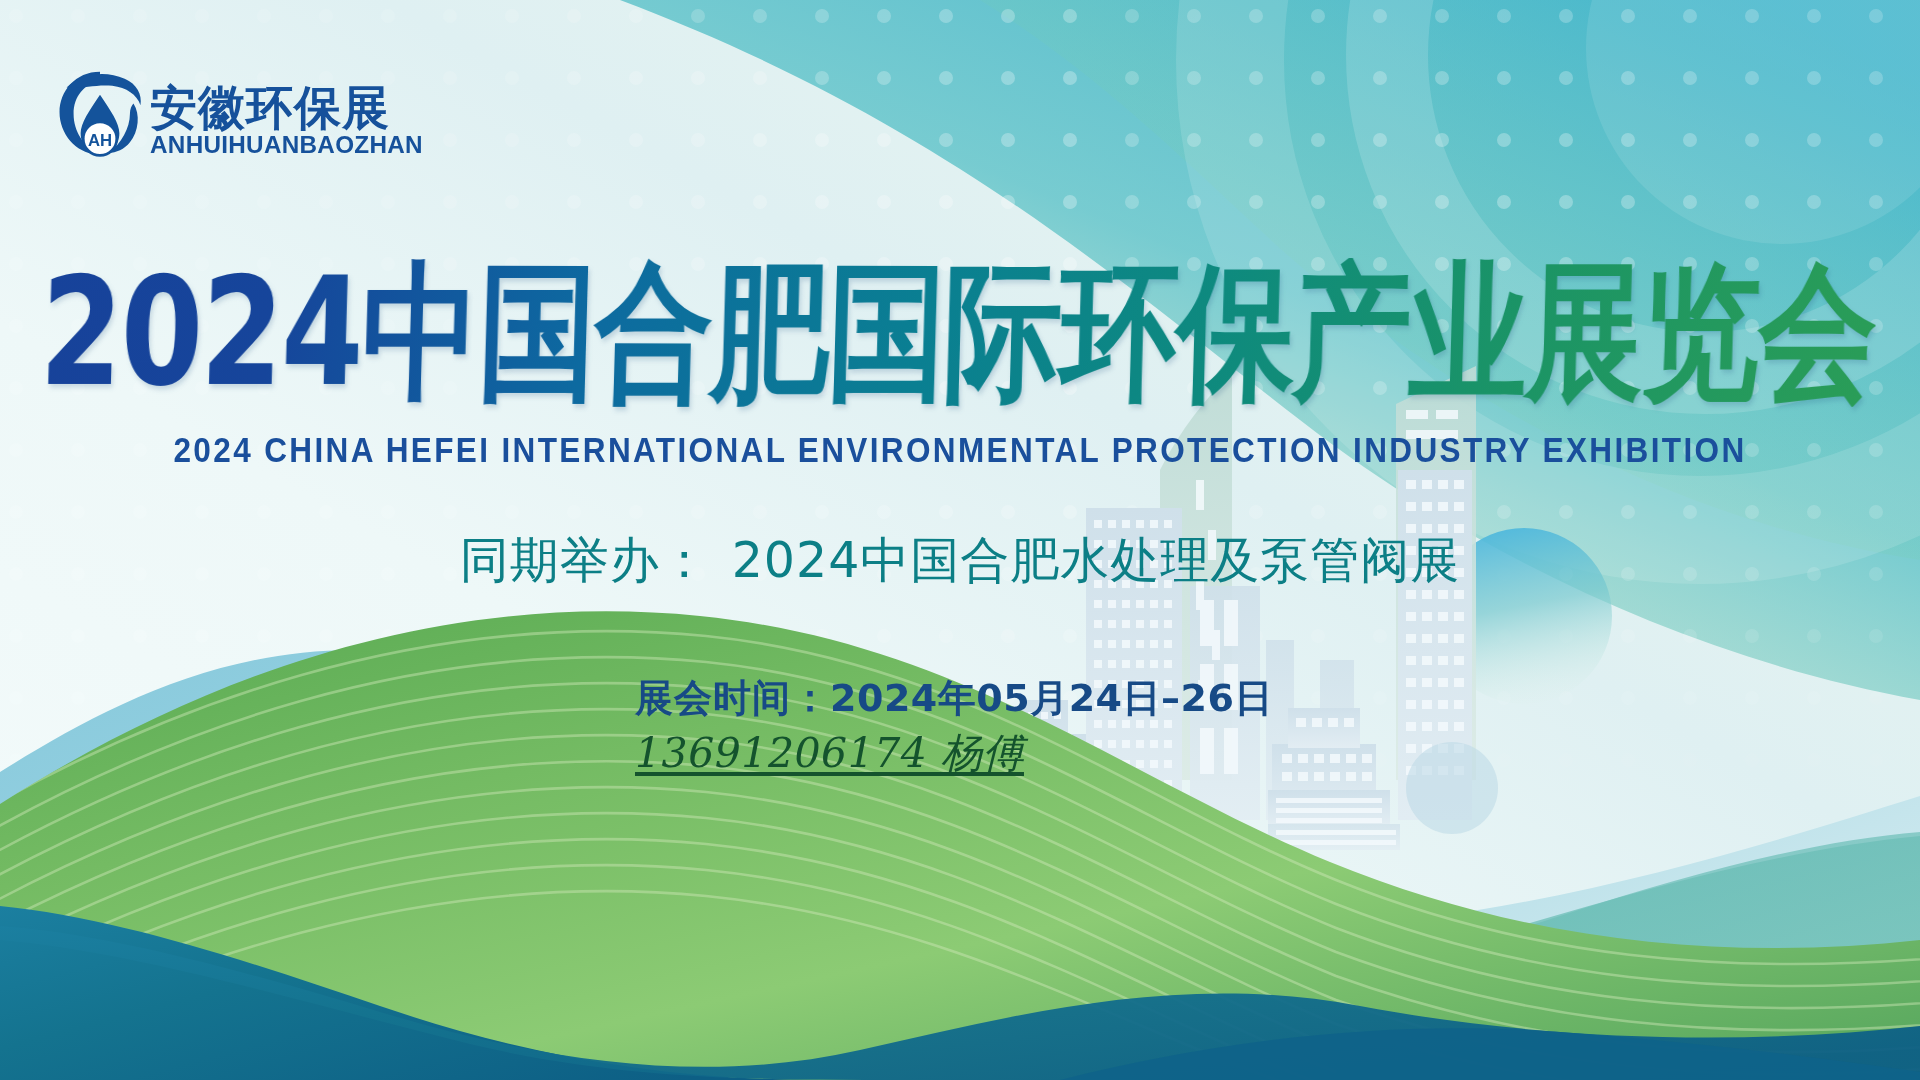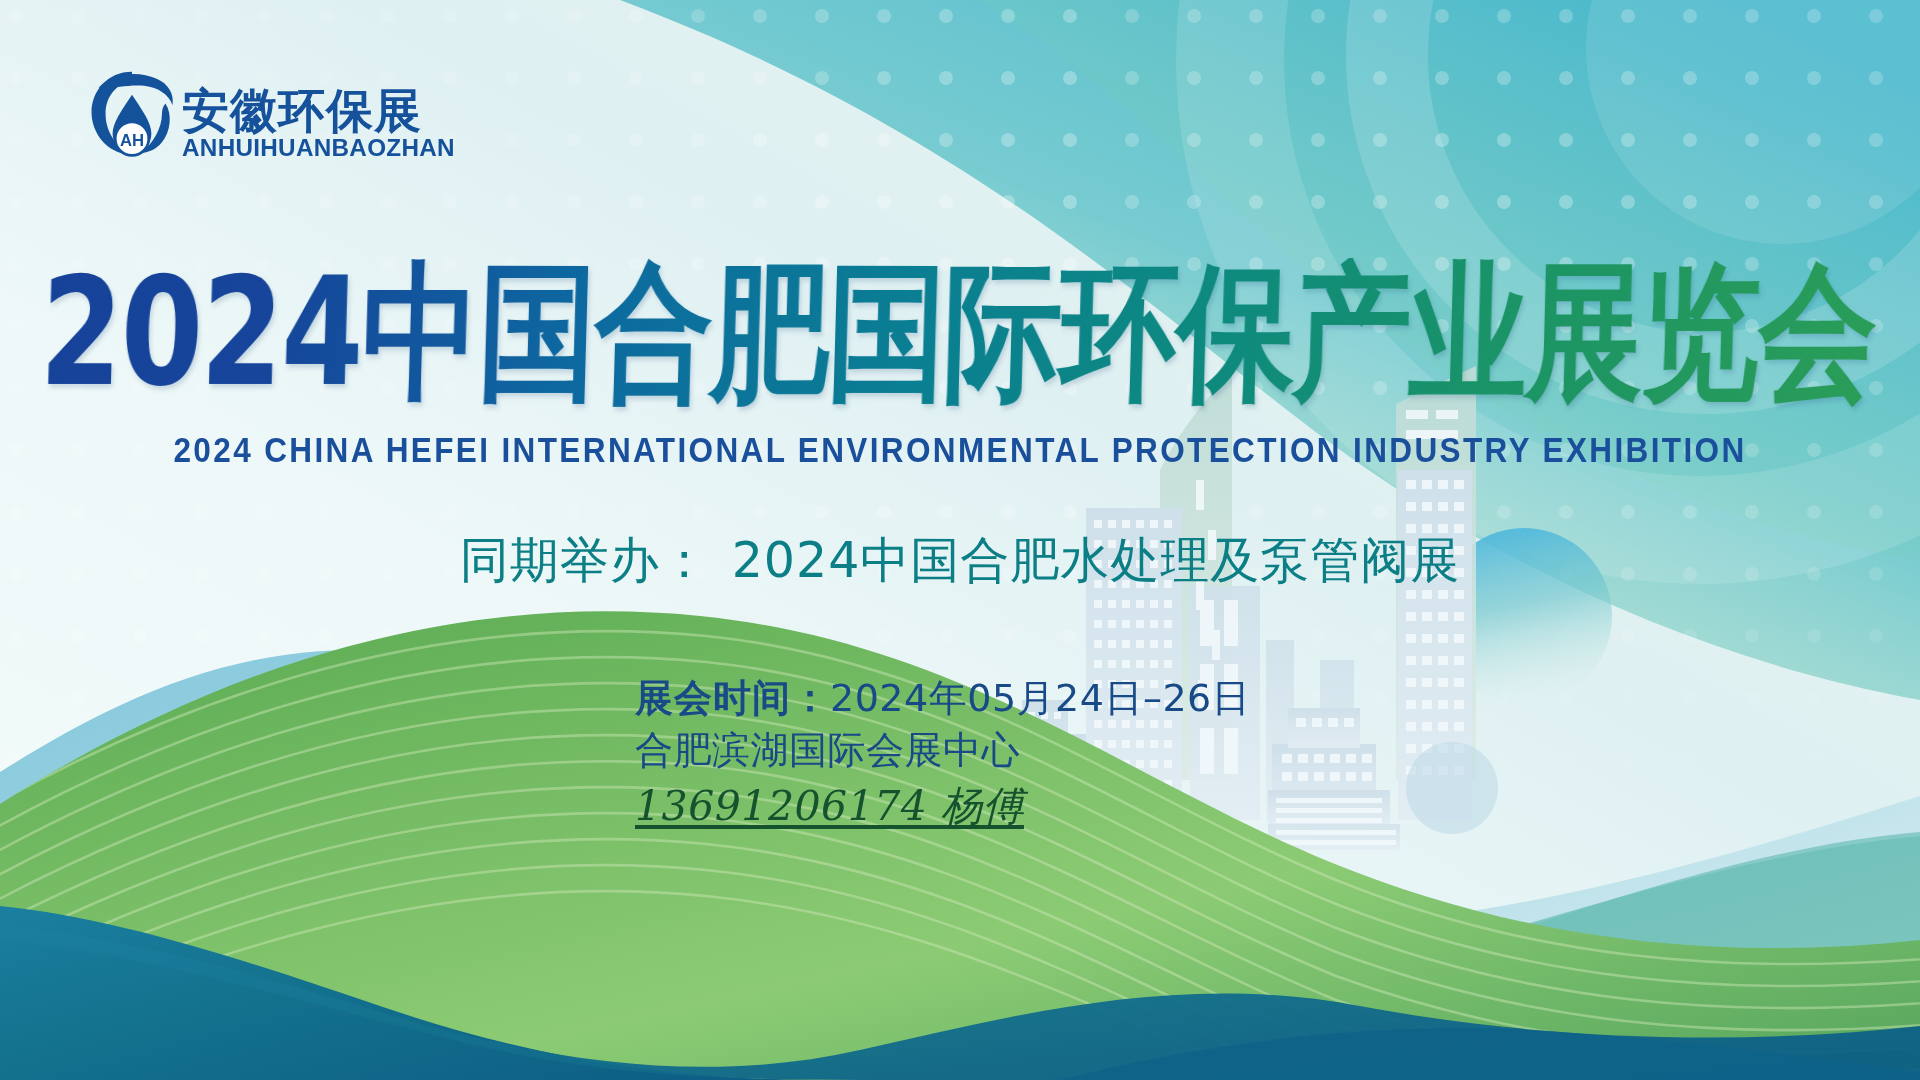--- a/index.html
+++ b/index.html
@@ -9,21 +9,21 @@
     background:#f2f9fa;
   }
   #banner{
     position:relative;width:1920px;height:1080px;overflow:hidden;
     background:#eff7f8;
   }
   .layer{position:absolute;left:0;top:0;width:1920px;height:1080px;}
   .svgfull{display:block;width:1920px;height:1080px;}
 
   
-  #logo-block{position:absolute;left:88px;top:68px;display:flex;align-items:flex-end;z-index:40;}
+  #logo-block{position:absolute;left:56px;top:68px;display:flex;align-items:center;z-index:40;}
   #logo-mark{width:88px;height:92px;flex:0 0 auto;margin-right:6px;}
   #logo-text{display:flex;flex-direction:column;justify-content:center;padding-top:14px;}
   #logo-cn{
     font-family:"DejaVu Sans","Liberation Sans",sans-serif;
     font-size:47px;font-weight:bold;color:#16519b;line-height:1.0;
     letter-spacing:1px;white-space:nowrap;
   }
   #logo-en{
     font-family:"Liberation Sans",sans-serif;
     font-size:24.5px;font-weight:bold;color:#16519b;
@@ -65,21 +65,21 @@
   #concurrent .sep{display:inline-block;width:22px;}
 
   
   #info-block{position:absolute;left:635px;top:672px;z-index:40;}
   .info-row{
     font-family:"DejaVu Sans","Liberation Sans",sans-serif;
     font-size:38px;color:#174a86;line-height:1.38;white-space:nowrap;
     display:flex;align-items:baseline;
   }
   .info-label{font-weight:bold;letter-spacing:1px;}
-  .info-value{font-weight:normal;letter-spacing:0.5px;text-align:right;}
+  .info-value{font-weight:bold;letter-spacing:0.5px;text-align:right;}
   #contact-row{
     margin-top:2px;
     font-family:"DejaVu Serif","Liberation Serif",serif;
     font-size:41px;font-style:italic;color:#14532d;
     text-decoration:underline;text-underline-offset:5px;
     white-space:nowrap;letter-spacing:0.5px;
   }
 </style>
 </head>
 <body>
@@ -515,18 +515,17 @@
   <div id="concurrent">
     <span>同期举办：</span><span class="sep"></span><span>2024中国合肥水处理及泵管阀展</span>
   </div>
 
   <div id="info-block">
     <div class="info-row">
       <span class="info-label">展会时间：</span>
       <span class="info-value">2024年05月24日–26日</span>
     </div>
     <div class="info-row">
-      <span class="info-value">合肥滨湖国际会展中心</span>
     </div>
     <div id="contact-row">13691206174 杨傅</div>
   </div>
 
 </div>
 
 </body></html>

